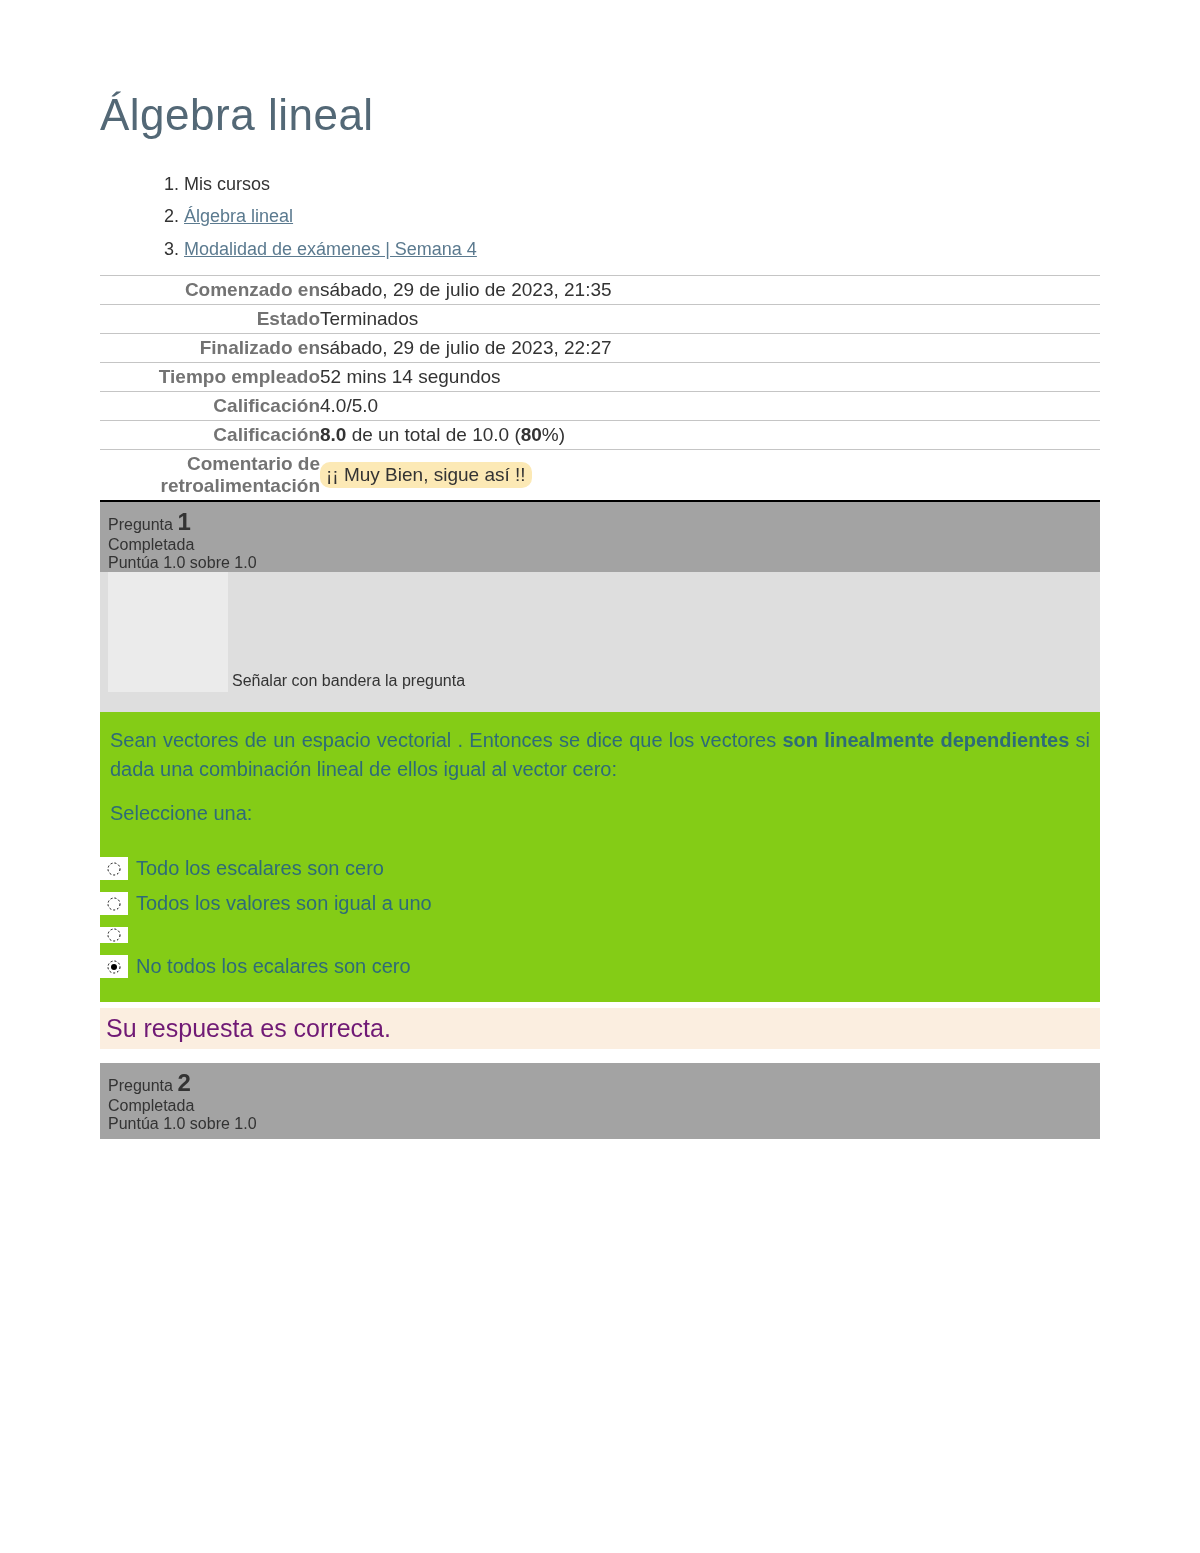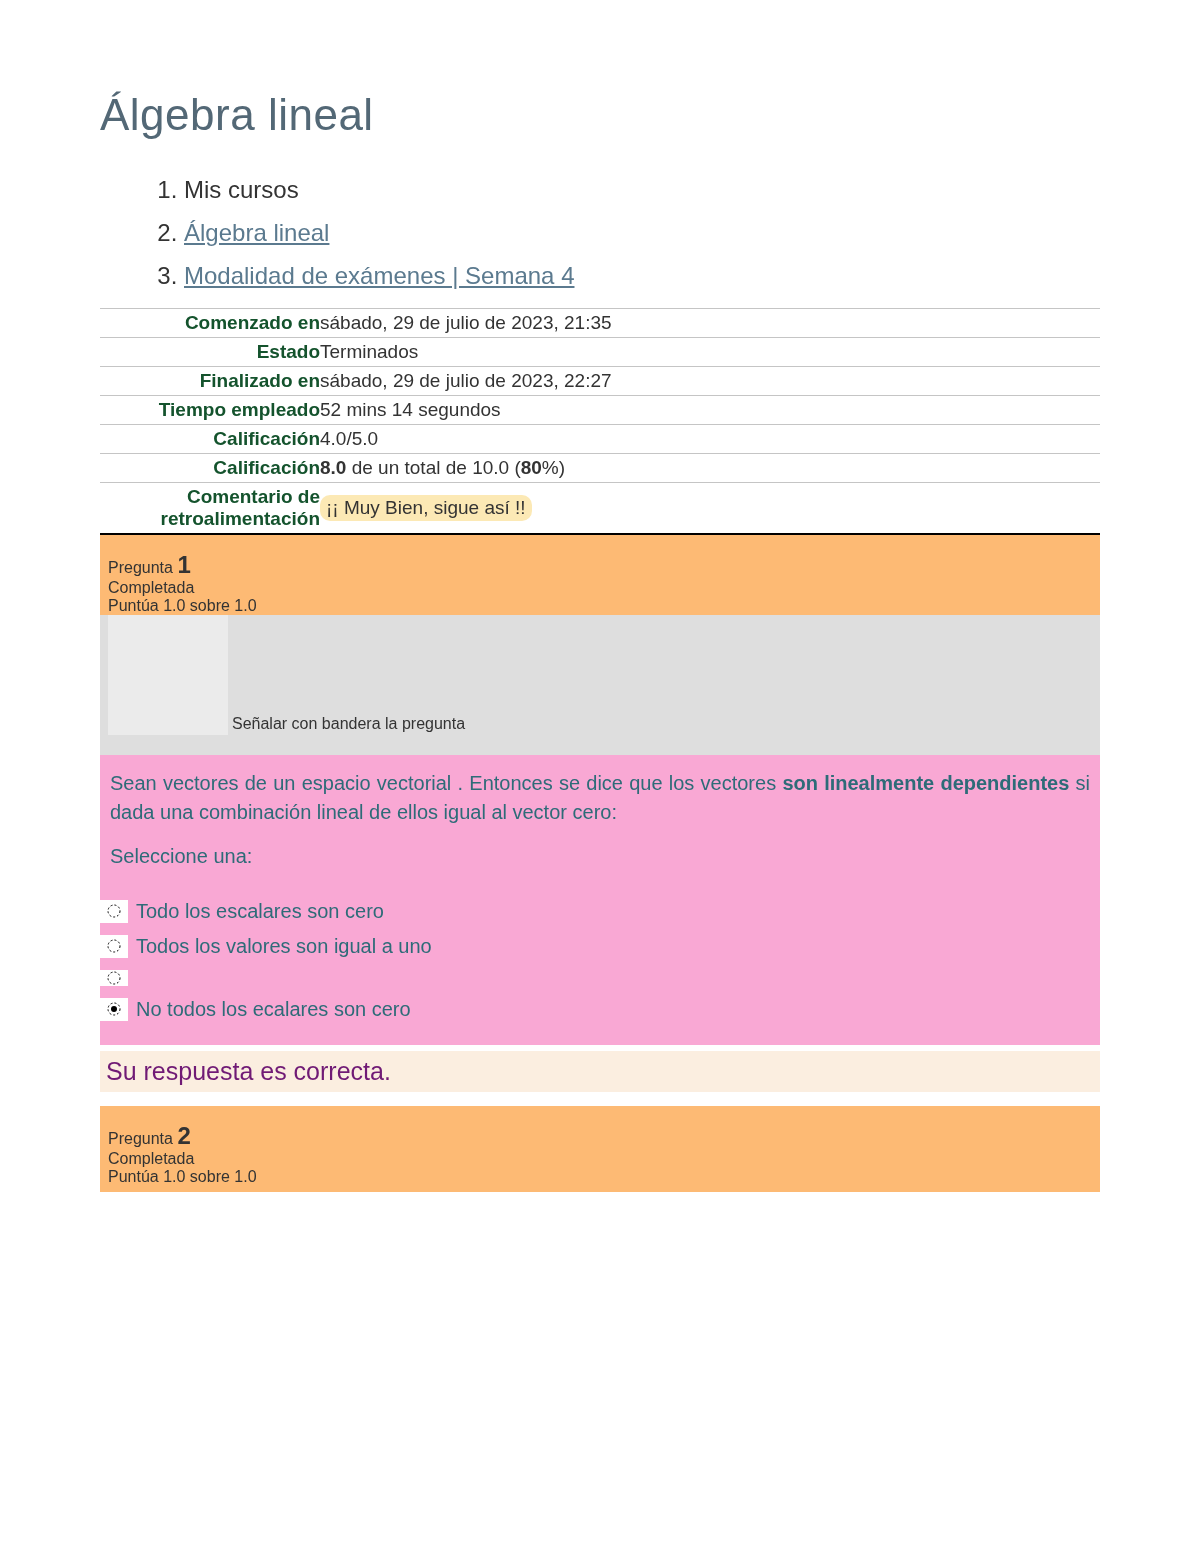--- a/index.html
+++ b/index.html
@@ -16,21 +16,21 @@
       color: #536876;
       margin-bottom: 28px;
       letter-spacing: 0.5px;
     }
     ol.breadcrumb {
       list-style: decimal;
       padding-left: 84px;
       margin-bottom: 10px;
     }
     ol.breadcrumb li {
-      font-size: 24px;
+      font-size: 18px;
       line-height: 1.8;
       color: #333;
     }
     ol.breadcrumb li a {
       color: #5b7a8f;
       text-decoration: underline;
     }
     ol.breadcrumb li .plain {
       color: #333;
     }
@@ -42,42 +42,42 @@
       border-top: 1px solid #c5c5c5;
     }
     table.summary tr:last-child {
       border-bottom: 2px solid #000;
     }
     table.summary td.label {
       width: 220px;
       text-align: right;
       font-weight: 700;
       font-size: 19px;
-      color: #14532d;
+      color: #737373;
       vertical-align: middle;
       padding: 3px 0;
     }
     table.summary td.value {
       font-size: 19px;
       color: #333;
       vertical-align: middle;
       padding: 3px 0;
     }
     table.summary td.value .bold { font-weight: 700; }
     .feedback-chip {
       display: inline-block;
       background: #fce9b5;
       color: #333;
       padding: 2px 6px;
       font-size: 19px;
       border-radius: 10px;
     }
     .q-header {
-      background: #fdba74;
-      padding: 16px 8px 0 8px;
+      background: #a3a3a3;
+      padding: 6px 8px 0 8px;
       width: 100%;
       font-size: 16px;
       color: #333;
     }
     .q-header .qnum {
       font-weight: 700;
       font-size: 24px;
     }
     .q-media-row {
       background: #dedede;
@@ -90,21 +90,21 @@
       height: 120px;
       background: #ebebeb;
       margin-right: 4px;
     }
     .flag-text {
       font-size: 16px;
       color: #333;
       padding-bottom: 2px;
     }
     .question-body {
-      background: #f9a8d4;
+      background: #84cc16;
       padding: 14px 10px 18px 10px;
       color: #2e6b78;
       font-size: 20px;
     }
     .question-body .stem {
       text-align: justify;
       text-justify: inter-word;
       margin-bottom: 18px;
       line-height: 1.45;
     }

